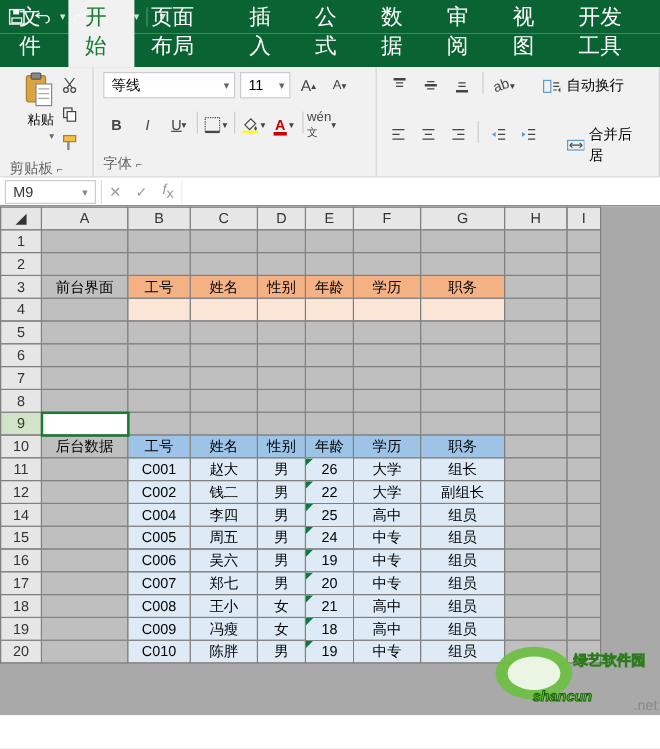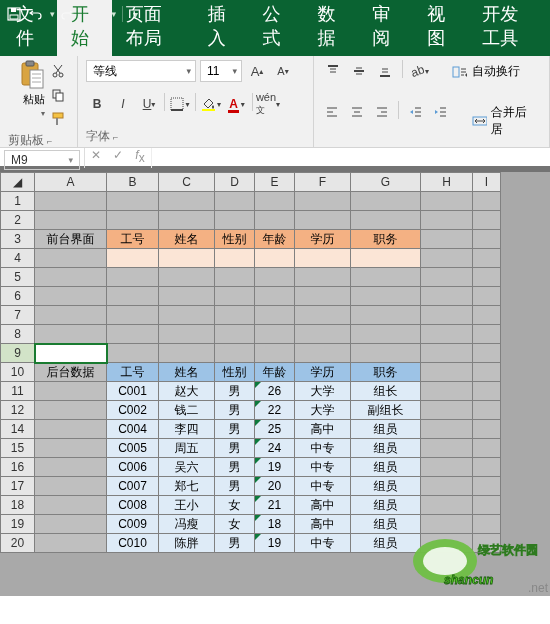--- a/index.html
+++ b/index.html
@@ -13,21 +13,21 @@
 .ribbon{background:#f1f1f1;border-bottom:1px solid #d4d4d4;height:92px;display:flex}
 .rgroup{border-right:1px solid #d4d4d4;padding:4px 8px 2px;display:flex;flex-direction:column;justify-content:space-between}
 .rgroup-title{text-align:left;color:#666;font-size:11px;padding-top:2px}
 .rrow{display:flex;align-items:flex-start;gap:4px;margin-bottom:4px}
 .btn{display:flex;align-items:center;justify-content:center;padding:2px;cursor:pointer;border-radius:2px}
 .paste-big{display:flex;flex-direction:column;align-items:flex-end;width:42px;cursor:pointer}
 .paste-big span{font-size:11px;margin-top:2px}
 .fsel{border:1px solid #ccc;background:#fff;height:22px;padding:0 16px 0 6px;display:flex;align-items:center;font-size:12px;position:relative;cursor:pointer}
 .fsel::after{content:"▾";position:absolute;right:4px;font-size:9px;color:#666}
 .fbtn{width:22px;height:22px;display:flex;align-items:center;justify-content:center;cursor:pointer;color:#444}
-.namebox-row{background:#fff;border-bottom:6px solid #737373;height:24px;display:flex;align-items:flex-start}
+.namebox-row{background:#fff;border-bottom:1px solid #737373;height:24px;display:flex;align-items:center}
 .namebox{border:1px solid #ccc;width:76px;height:20px;margin:2px 4px;padding:0 6px;display:flex;align-items:center;justify-content:space-between;color:#333}
 .namebox span:last-child{font-size:9px;color:#888}
 .fxbar-btn{width:22px;color:#999;text-align:center;cursor:pointer}
 .grid-wrap{background:#a9a9a9;position:relative;height:424px;overflow:hidden}
 table{border-collapse:collapse;table-layout:fixed}
 th,td{border:1px solid #808080;background:#bfbfbf;height:19px;text-align:center;font-size:12px;color:#000;overflow:hidden;white-space:nowrap}
 th{background:#e6e6e6;font-weight:normal;color:#333}
 th.sel{background:#d2e3c8}
 .col-A{width:72px}.col-B{width:52px}.col-C{width:56px}.col-D{width:40px}.col-E{width:40px}.col-F{width:56px}.col-G{width:70px}.col-H{width:52px}.col-I{width:28px}
 .rowhdr{width:34px;background:#e6e6e6;color:#333}

